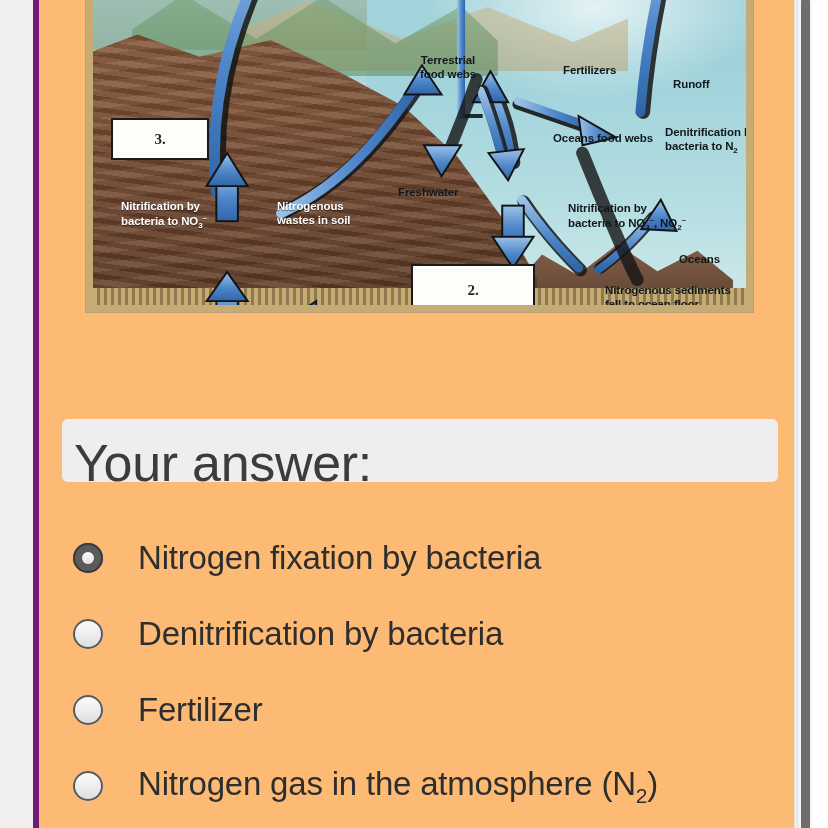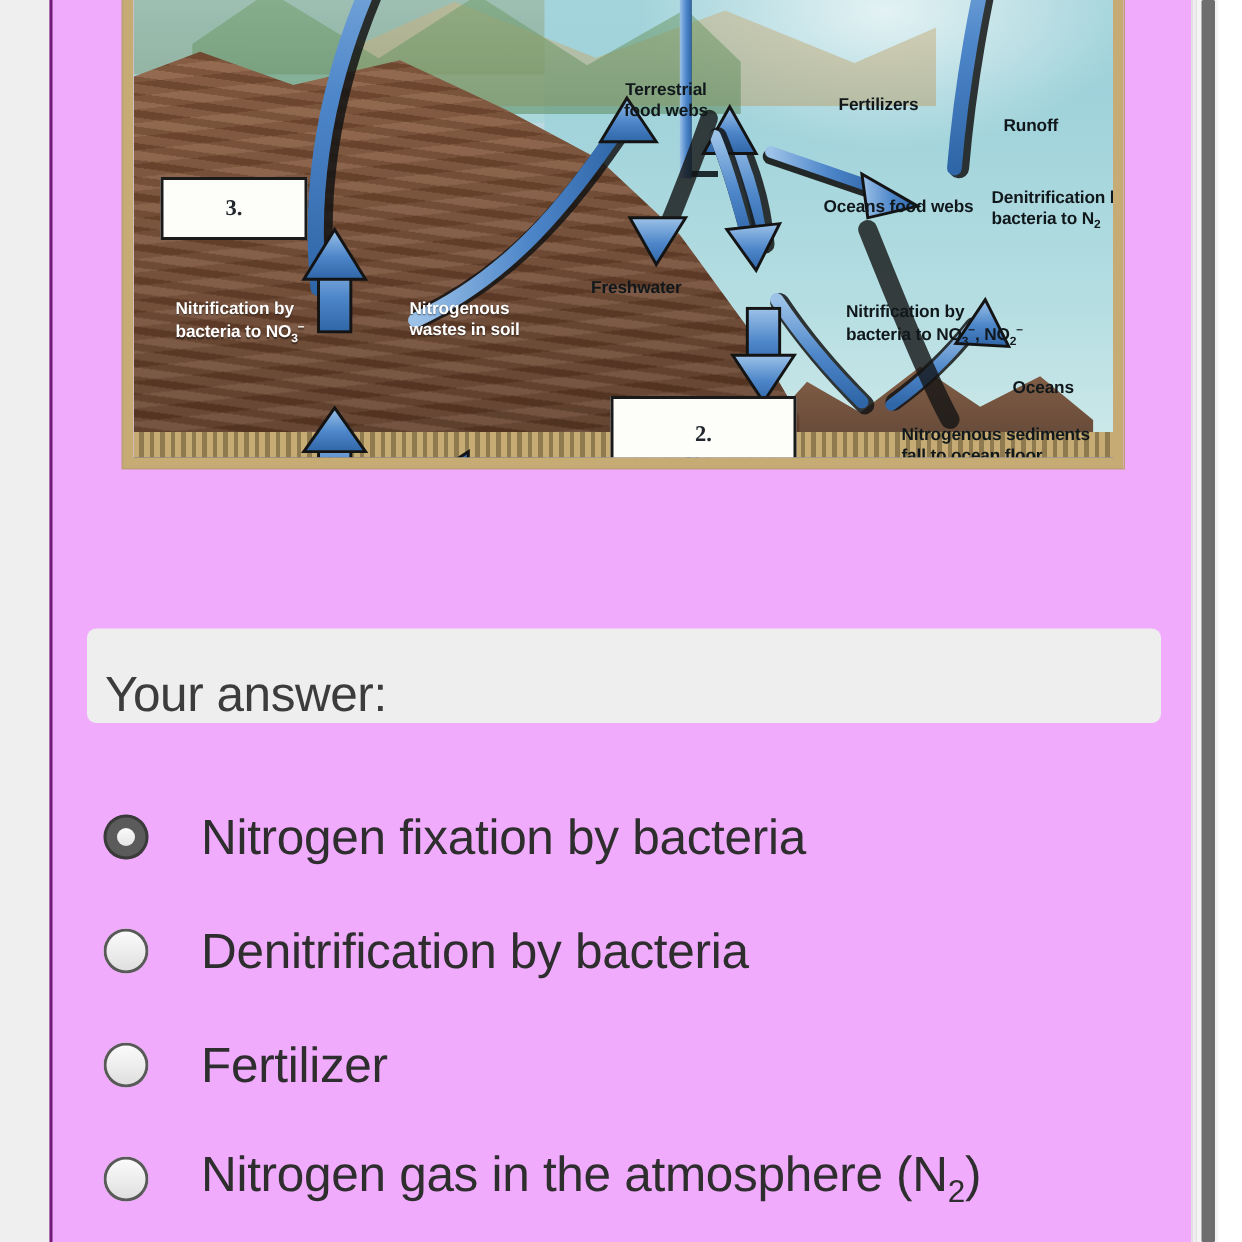--- a/index.html
+++ b/index.html
@@ -14,22 +14,22 @@
     position: relative;
     width: 828px; height: 828px;
     background: #efefef;
   }
 
   
   .page-card {
     position: absolute;
     left: 33px; top: 0;
     width: 762px; height: 828px;
-    background: #f0abfc;
-    border-left: 2px solid #701a75;
+    background: #fdba74;
+    border-left: 6px solid #701a75;
     border-right: 1px solid #e2e2e2;
   }
 
   
   .scrollbar-track {
     position: absolute;
     right: 16px; top: 0;
     width: 15px; height: 828px;
     background: #f4f4f4;
     border-left: 1px solid #e3e3e3;
@@ -163,21 +163,21 @@
     position: absolute;
     left: 23px; top: 419px;
     width: 716px; height: 63px;
     background: #eeeeee;
     border-radius: 6px;
     display: flex;
     align-items: center;
     padding-left: 12px;
   }
   .answer-banner-text {
-    font-size: 33px;
+    font-size: 52px;
     color: #3c3c3c;
     font-weight: 400;
     letter-spacing: -.3px;
     margin-top: 24px;
   }
 
   
   .options {
     position: absolute;
     left: 23px; top: 520px;

